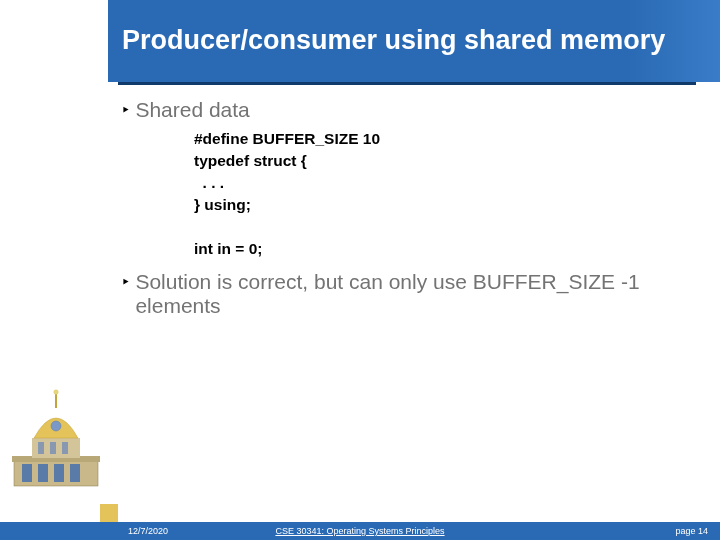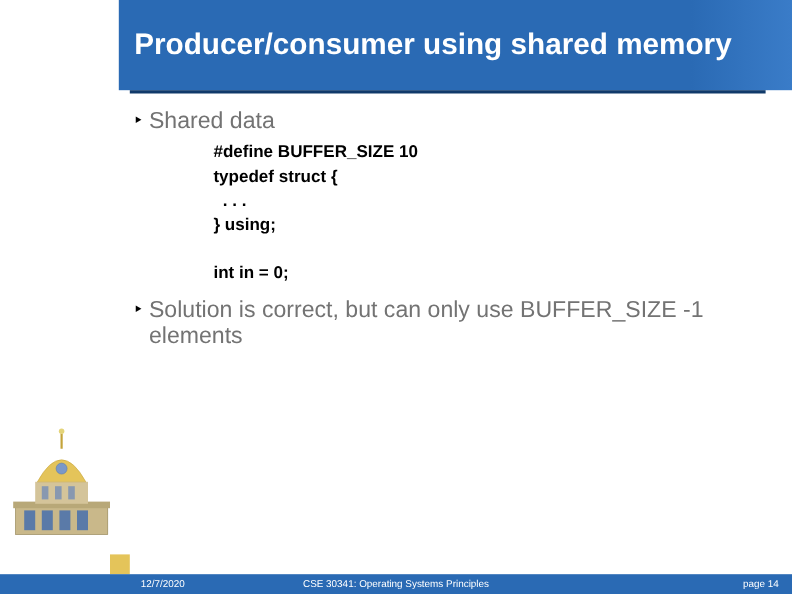--- a/index.html
+++ b/index.html
@@ -14,21 +14,21 @@
   .bullet-row .txt { color: #737373; font-size: 21px; line-height: 24px; }
   .code-block { margin-left: 72px; margin-top: 4px; }
   .code-line { color: #000; font-size: 15.5px; font-weight: bold; line-height: 22px; white-space: pre; font-family: Arial, Helvetica, sans-serif; }
   .spacer { height: 22px; }
   .bullet2 { margin-top: 10px; }
   .left-strip { position: absolute; left: 0; top: 0; width: 108px; height: 540px; }
   .dome { position: absolute; left: 8px; bottom: 52px; width: 96px; height: 120px; }
   .footer-bar { position: absolute; left: 0; right: 0; bottom: 0; height: 18px; background: #2a6ab4; display: flex; align-items: center; color: #fff; font-size: 9px; margin-top: 12px; }
   .footer-gold { position: absolute; left: 100px; bottom: 18px; width: 18px; height: 18px; background: #e4c45a; }
   .footer-date { position: absolute; left: 128px; }
-  .footer-course { width: 100%; text-align: center; }
+  .footer-course { width: 100%; text-align: center; text-decoration: underline; }
   .footer-page { position: absolute; right: 12px; }
 </style>
 </head>
 <body>
 
 <div class="slide">
 
   <div class="left-strip">
     <svg class="dome" viewBox="0 0 96 120">
       <rect x="6" y="92" width="84" height="26" fill="#c9b88a" stroke="#8a7a4a" stroke-width="0.5"></rect>

